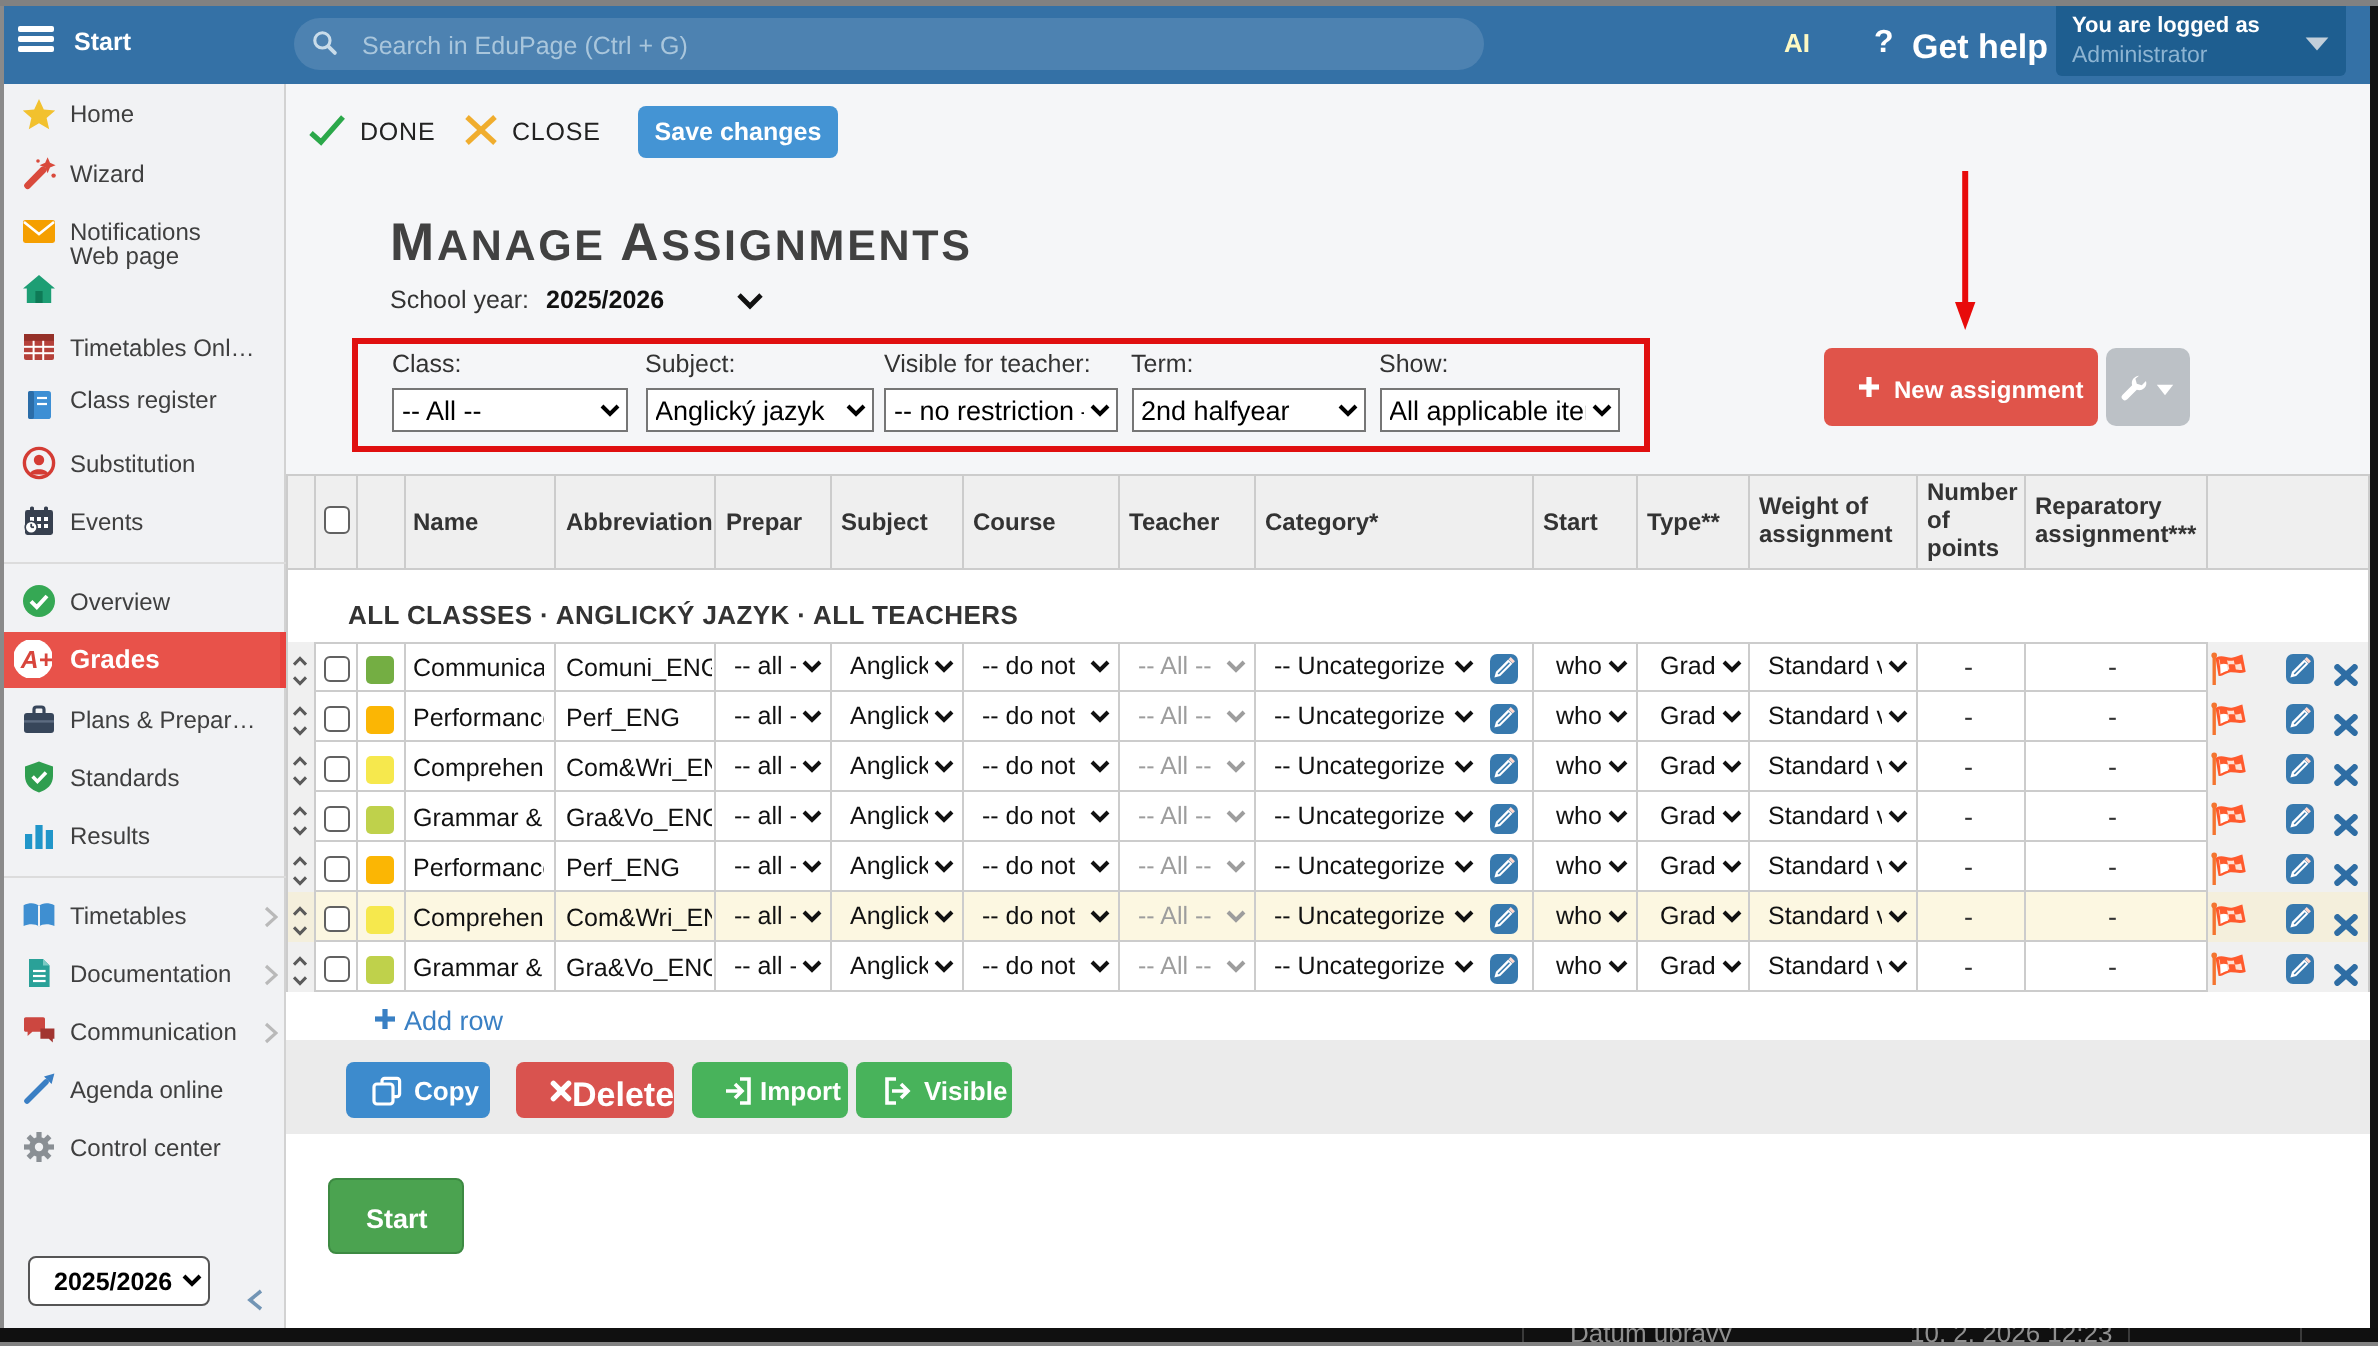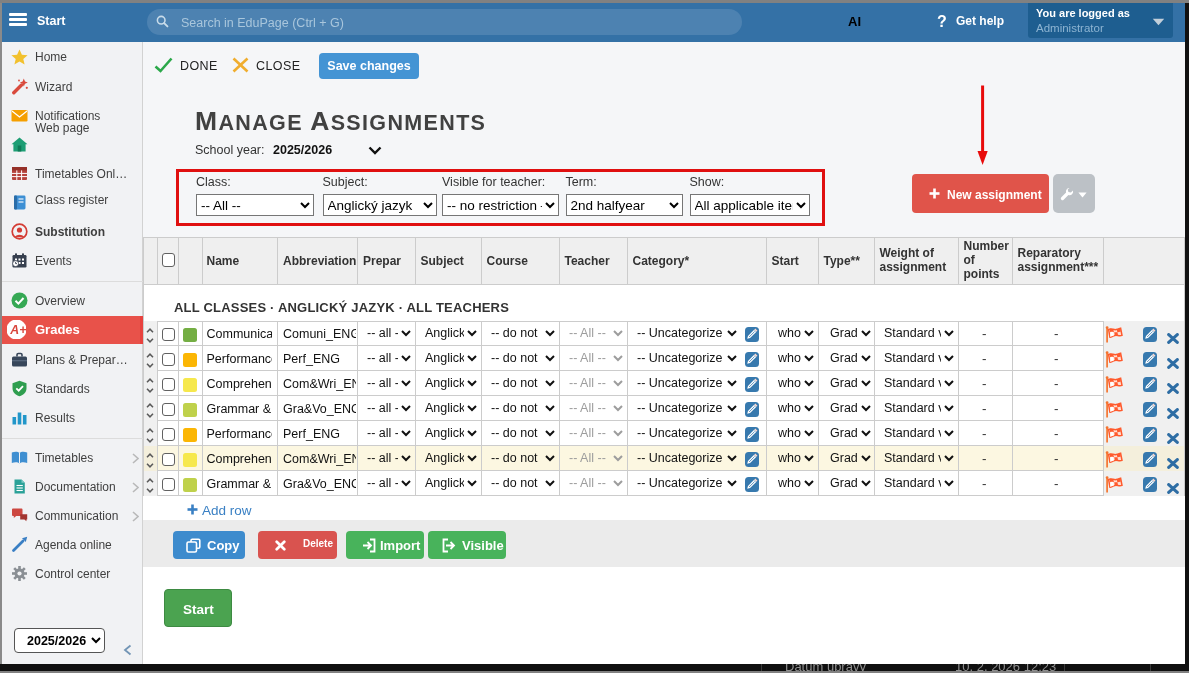--- a/index.html
+++ b/index.html
@@ -21,23 +21,23 @@
 <div class="a" style="left:9px;top:13.2px;width:18px;height:2.6px;background:#fff;border-radius:1px"></div>
 <div class="a" style="left:9px;top:18.3px;width:18px;height:2.6px;background:#fff;border-radius:1px"></div>
 <div class="a" style="left:9px;top:23.4px;width:18px;height:2.6px;background:#fff;border-radius:1px"></div>
 <div class="a txt" style="left:37px;top:14px;font-size:12.5px;color:#fff;font-weight:700;">Start</div>
 <div class="a" style="left:147px;top:8.5px;width:595px;height:26.5px;background:#4d82b1;border-radius:13.5px"></div>
 <svg class="a" style="left:156px;top:15px" width="13" height="13" viewBox="0 0 15 15">
     <circle cx="6" cy="6" r="4.4" fill="none" stroke="#c9dcea" stroke-width="1.8"></circle>
     <line x1="9.4" y1="9.4" x2="13.2" y2="13.2" stroke="#c9dcea" stroke-width="2.2" stroke-linecap="round"></line>
   </svg>
 <div class="a txt" style="left:181px;top:15.5px;font-size:12.5px;color:#a9c6dc;font-weight:400;">Search in EduPage (Ctrl + G)</div>
-<div class="a txt" style="left:848px;top:14px;font-size:13px;color:#000000;font-weight:700;text-align:center;">AI</div>
+<div class="a txt" style="left:892px;top:14px;font-size:13px;color:#fef9c3;font-weight:700;text-align:center;">AI</div>
 <div class="a txt" style="left:937px;top:12.5px;font-size:16px;color:#fff;font-weight:700;">?</div>
-<div class="a txt" style="left:956px;top:14px;font-size:12px;color:#fff;font-weight:700;">Get help</div>
+<div class="a txt" style="left:956px;top:14px;font-size:17px;color:#fff;font-weight:700;">Get help</div>
 <div class="a" style="left:1027.5px;top:2.5px;width:145.5px;height:35.5px;background:#1e5e90;border-radius:0 0 3px 3px"></div>
 <div class="a txt" style="left:1036px;top:7px;font-size:11px;color:#fff;font-weight:700;">You are logged as</div>
 <div class="a txt" style="left:1036px;top:21.5px;font-size:11.5px;color:#8db4d2;font-weight:400;">Administrator</div>
 <svg class="a" style="left:1152px;top:18px" width="13" height="8" viewBox="0 0 13 8">
     <path d="M0.8 0.8 L6.5 7.2 L12.2 0.8 Z" fill="#c2cfda"></path>
   </svg>
 <div class="a" style="left:2px;top:42px;width:141px;height:621.5px;background:#f1f2f4;border-right:1px solid #d2d2d2"></div>
 <svg class="a" style="left:11px;top:48.5px" width="17" height="17" viewBox="0 0 17 17">
     <path d="M8.5 0.5 L10.9 5.7 L16.6 6.2 L12.3 10 L13.6 15.6 L8.5 12.6 L3.4 15.6 L4.7 10 L0.4 6.2 L6.1 5.7 Z" fill="#f2c12e"></path>
   </svg>
@@ -77,21 +77,21 @@
       <line x1="7.5" y1="5" x2="12.5" y2="5"></line>
       <line x1="7.5" y1="8" x2="12.5" y2="8"></line>
     </g>
   </svg>
 <div class="a txt" style="left:35px;top:193px;font-size:12px;color:#3f3f3f;font-weight:400;">Class register</div>
 <svg class="a" style="left:11px;top:223.0px" width="17" height="17" viewBox="0 0 17 17">
     <circle cx="8.5" cy="8.5" r="7.3" fill="none" stroke="#d43c34" stroke-width="1.7"></circle>
     <circle cx="8.5" cy="7" r="2.6" fill="#d43c34"></circle>
     <path d="M3.8 14.2 C4.5 10.8 12.5 10.8 13.2 14.2 Z" fill="#d43c34"></path>
   </svg>
-<div class="a txt" style="left:35px;top:224.5px;font-size:12px;color:#3f3f3f;font-weight:700;">Substitution</div>
+<div class="a txt" style="left:35px;top:224.5px;font-size:12px;color:#3f3f3f;font-weight:400;">Substitution</div>
 <svg class="a" style="left:11px;top:252.0px" width="17" height="17" viewBox="0 0 17 17">
     <rect x="1.5" y="3" width="14" height="12.5" rx="1.2" fill="#37404f"></rect>
     <rect x="4" y="1.2" width="2" height="3.4" rx="0.8" fill="#37404f"></rect>
     <rect x="11" y="1.2" width="2" height="3.4" rx="0.8" fill="#37404f"></rect>
     <g fill="#fff">
       <rect x="4" y="6.5" width="2" height="2"></rect>
       <rect x="7.5" y="6.5" width="2" height="2"></rect>
       <rect x="11" y="6.5" width="2" height="2"></rect>
       <rect x="7.5" y="10" width="2" height="2"></rect>
       <rect x="11" y="10" width="2" height="2"></rect>
@@ -777,21 +777,21 @@
     <path d="M5 4 V2.5 A1.3 1.3 0 0 1 6.3 1.2 H12.5 A1.3 1.3 0 0 1 13.8 2.5 V9 A1.3 1.3 0 0 1 12.5 10.3 H10.5" fill="none" stroke="#fff" stroke-width="1.6"></path>
   </svg>
 <div class="a txt" style="left:207px;top:538px;font-size:13px;color:#fff;font-weight:700;">Copy</div>
 <div class="a" style="left:258px;top:531px;width:78.5px;height:28px;background:#d9534f;border-radius:4px"></div>
 <svg class="a" style="left:275px;top:540px" width="11" height="11" viewBox="0 0 11 11">
     <g stroke="#fff" stroke-width="2.7" stroke-linecap="round">
       <line x1="1.7" y1="1.7" x2="9.3" y2="9.3"></line>
       <line x1="9.3" y1="1.7" x2="1.7" y2="9.3"></line>
     </g>
   </svg>
-<div class="a txt" style="left:303px;top:538px;font-size:10px;color:#fff;font-weight:700;">Delete</div>
+<div class="a txt" style="left:286px;top:538px;font-size:17px;color:#fff;font-weight:700;">Delete</div>
 <div class="a" style="left:346px;top:531px;width:78px;height:28px;background:#48b35b;border-radius:4px"></div>
 <svg class="a" style="left:362px;top:538px" width="15" height="15" viewBox="0 0 15 15">
     <path d="M1 7.5 H8 M5.5 4 L9 7.5 L5.5 11" fill="none" stroke="#fff" stroke-width="1.8"></path>
     <path d="M8 1.5 H12.5 V13.5 H8" fill="none" stroke="#fff" stroke-width="1.8"></path>
   </svg>
 <div class="a txt" style="left:380px;top:538px;font-size:13px;color:#fff;font-weight:700;">Import</div>
 <div class="a" style="left:428px;top:531px;width:78px;height:28px;background:#48b35b;border-radius:4px"></div>
 <svg class="a" style="left:441px;top:538px" width="15" height="15" viewBox="0 0 15 15">
     <path d="M5 7.5 H12 M9.5 4 L13 7.5 L9.5 11" fill="none" stroke="#fff" stroke-width="1.8"></path>
     <path d="M7 1.5 H2.5 V13.5 H7" fill="none" stroke="#fff" stroke-width="1.8"></path>

